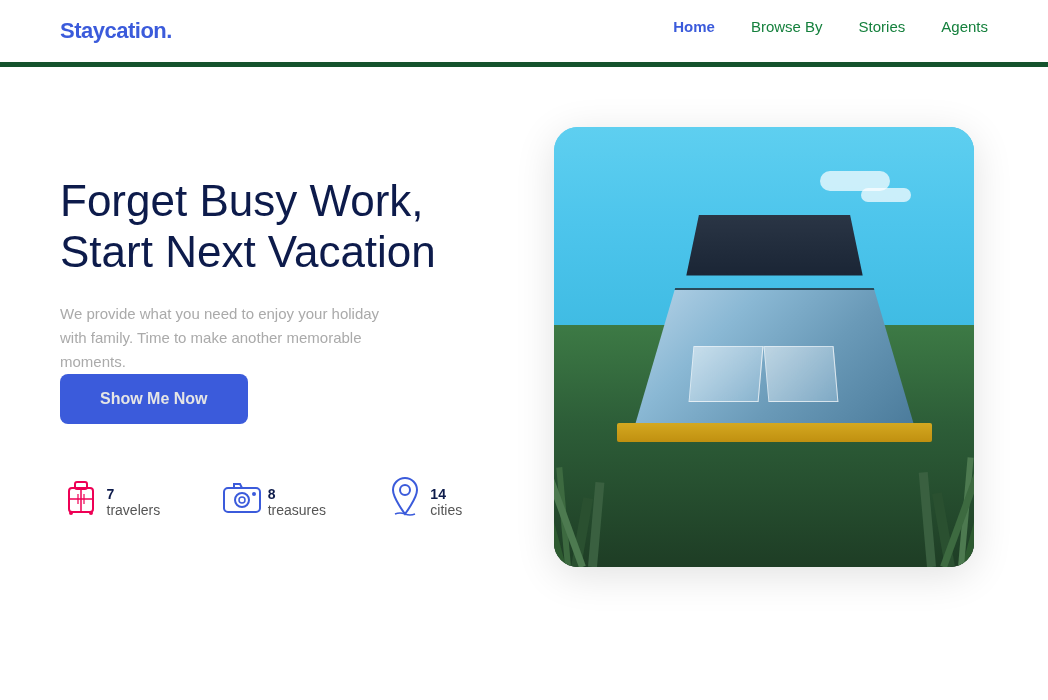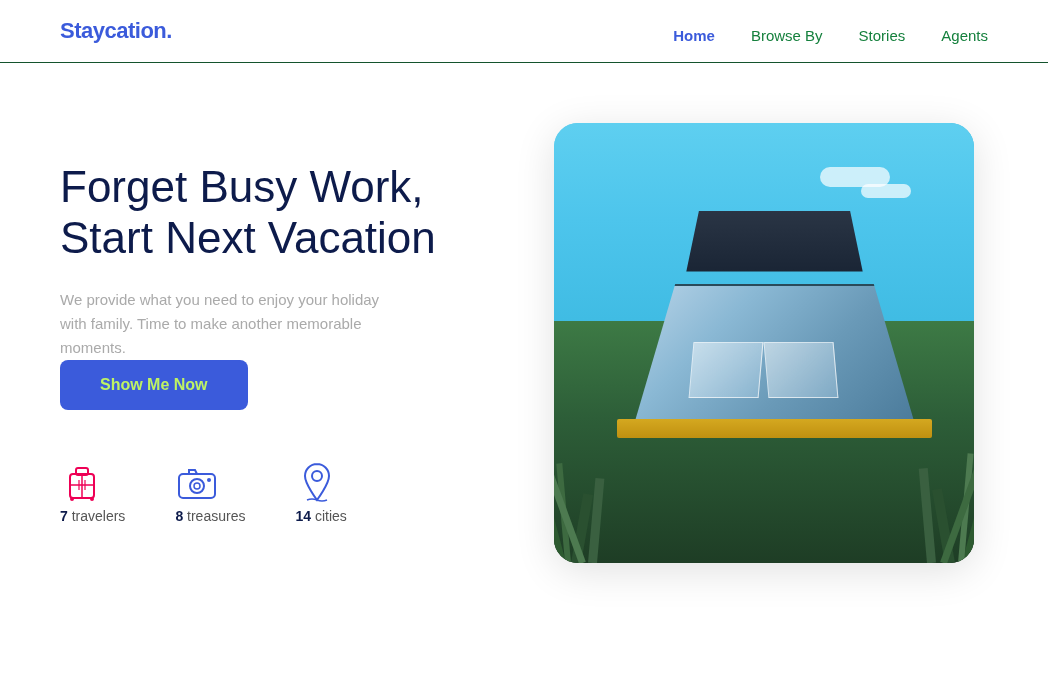--- a/index.html
+++ b/index.html
@@ -12,24 +12,24 @@
       font-family: 'Segoe UI', Arial, sans-serif;
       background: #fff;
       width: 1048px;
       height: 700px;
       overflow: hidden;
     }
 
     
     .header {
       display: flex;
-      align-items: flex-end;
+      align-items: flex-start;
       justify-content: space-between;
       padding: 18px 60px;
-      border-bottom: 1px solid #14532d;
+      border-bottom: 5px solid #14532d;
     }
 
     .logo {
       font-size: 22px;
       font-weight: 700;
       color: #1a1a2e;
       letter-spacing: -0.5px;
     }
 
     .logo span {
@@ -79,42 +79,42 @@
 
     .hero-subtitle {
       font-size: 15px;
       color: #aaa;
       line-height: 1.6;
       max-width: 320px;
     }
 
     .cta-button {
       background: #3b5bdb;
-      color: #bef264;
+      color: #e5e5e5;
       border: none;
       border-radius: 8px;
       padding: 16px 40px;
       font-size: 16px;
       font-weight: 600;
       cursor: pointer;
       margin-bottom: 50px;
       display: inline-block;
     }
 
     
     .stats {
       display: flex;
       gap: 50px;
       align-items: flex-start;
     }
 
     .stat-item {
       display: flex;
-      flex-direction: column;
-      align-items: flex-start;
+      flex-direction: row;
+      align-items: flex-end;
       gap: 4px;
     }
 
     .stat-icon {
       width: 44px;
       height: 44px;
       display: flex;
       align-items: center;
       justify-content: center;
     }

